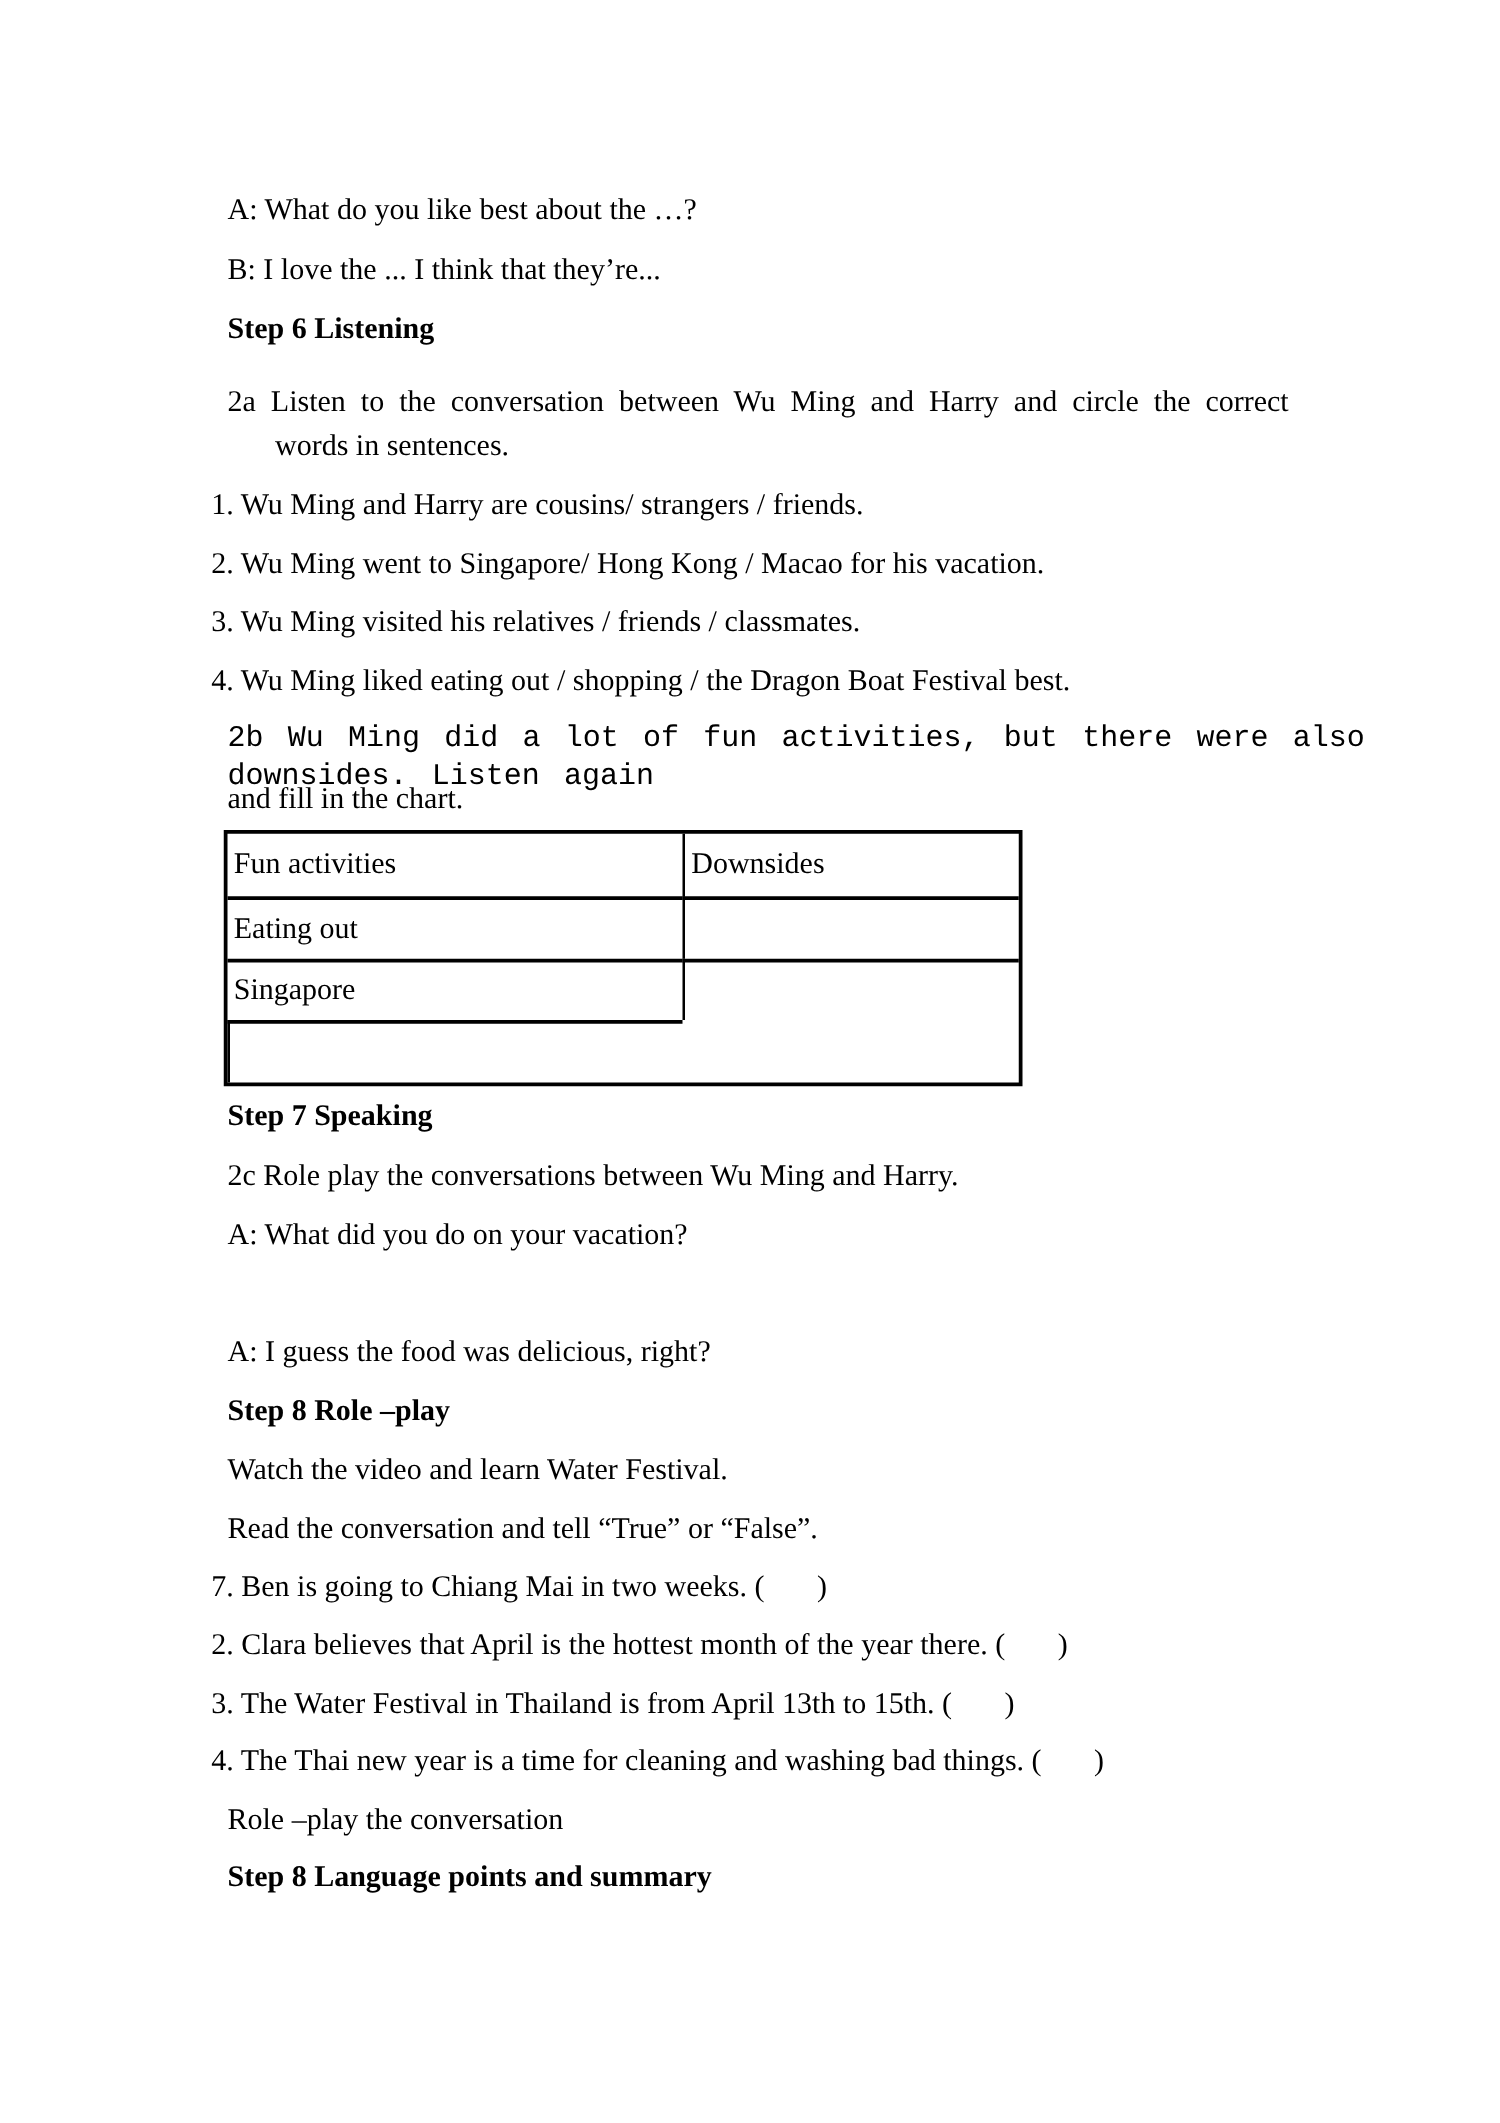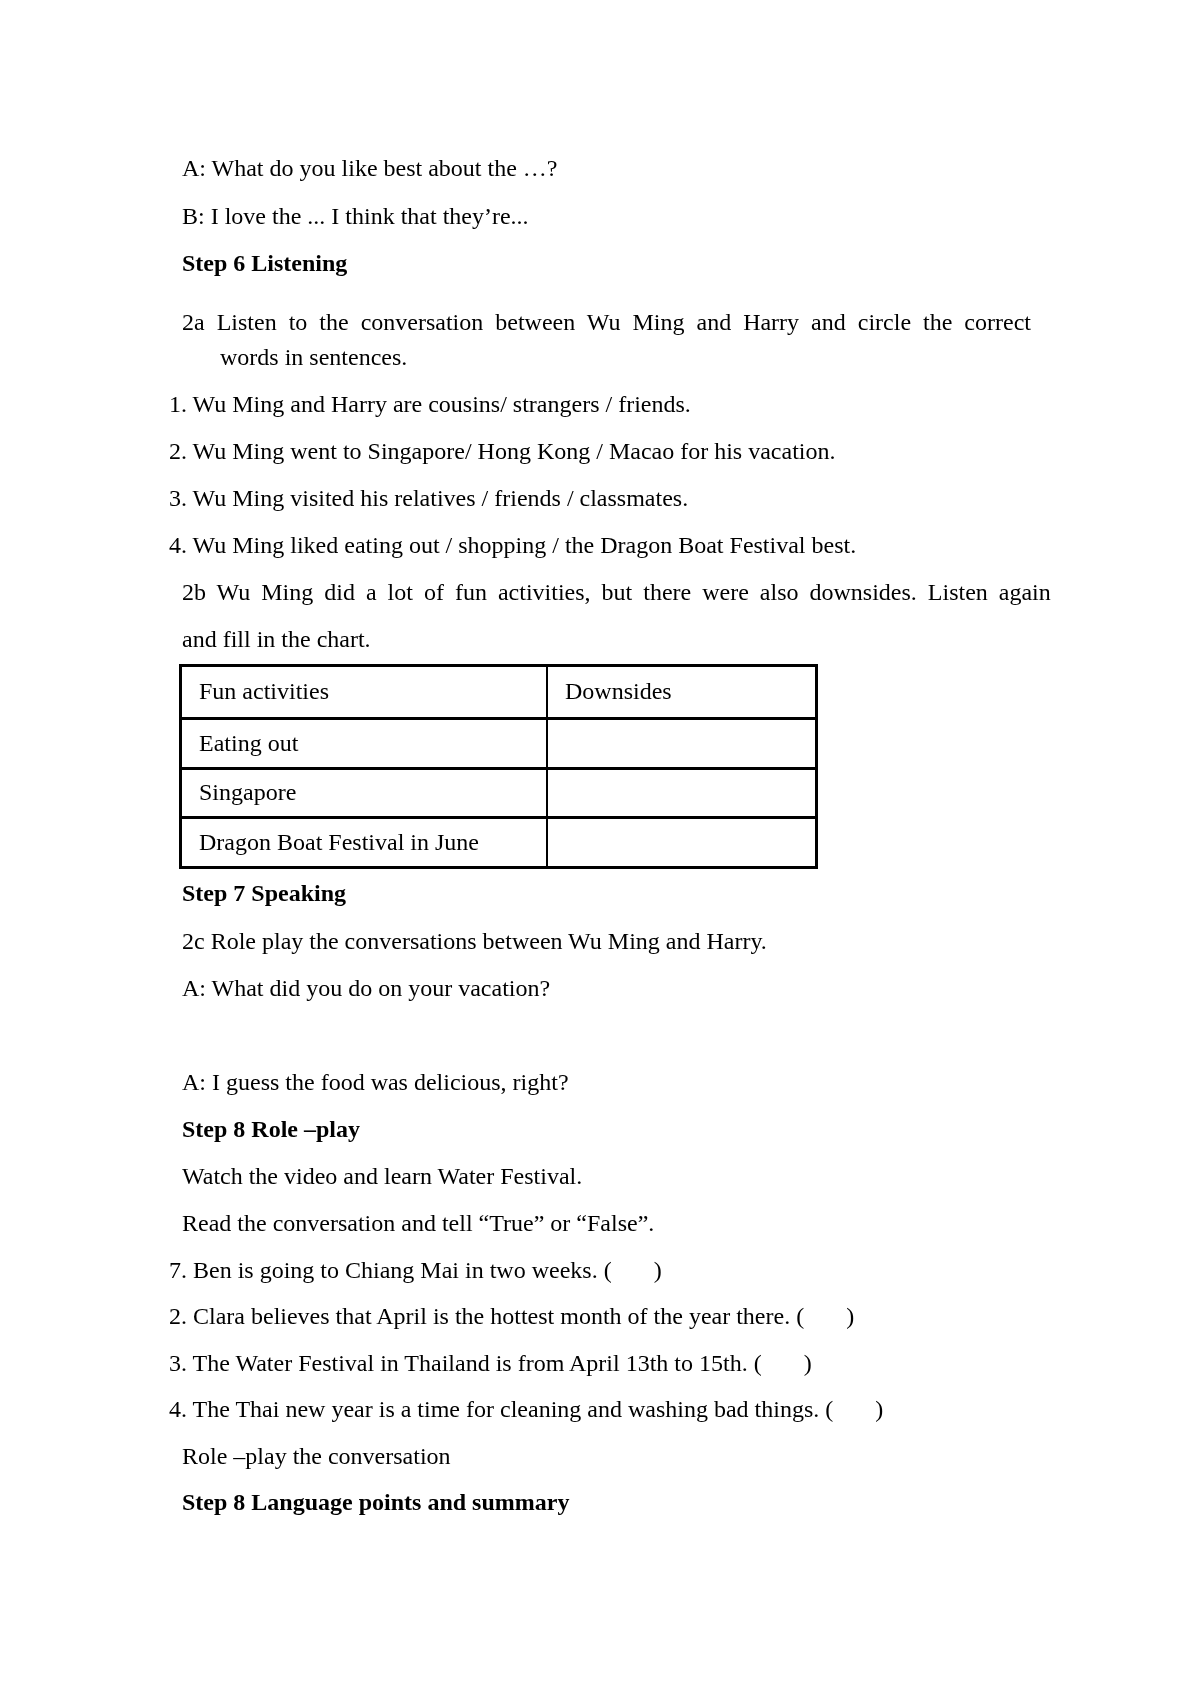--- a/index.html
+++ b/index.html
@@ -21,38 +21,38 @@
     left: 182px;
     font-size: 24px;
     line-height: 30px;
     white-space: pre-wrap;
     color: #000;
   }
   .bold { font-weight: bold; }
   .num  { left: 169px; }
   .ind  { left: 220px; }
   .ws6  { word-spacing: 6px; margin-top: 12px; }
-  .ws5  { word-spacing: 5px; }
+  .ws5  { word-spacing: 5px; font-family: Liberation Mono, monospace; }
   .chart-table {
     position: absolute;
     left: 179px;
     top: 664px;
     width: 639px;
     height: 205px;
     box-sizing: border-box;
     border: 3px solid #000;
     display: grid;
     grid-template-columns: 364px 1fr;
     grid-template-rows: 1fr 1fr 1fr 1fr;
   }
   .cell {
     box-sizing: border-box;
     border-top: 3px solid #000;
     border-left: 2px solid #000;
-    padding-left: 17px;
+    padding-left: 5px;
     display: flex;
     align-items: center;
     font-size: 24px;
     white-space: pre-wrap;
   }
   .cell.c0 { border-left: none; }
   .cell.r0 { border-top: none; }
 </style>
 </head>
 <body>
@@ -71,21 +71,20 @@
   <div class="ln ws5" style="top:577px">2b Wu Ming did a lot of fun activities, but there were also downsides. Listen again</div>
   <div class="ln" style="top:624px">and fill in the chart.</div>
 
   <div class="chart-table">
     <div class="cell c0 r0">Fun activities</div>
     <div class="cell c1 r0">Downsides</div>
     <div class="cell c0">Eating out</div>
     <div class="cell c1"></div>
     <div class="cell c0">Singapore</div>
     <div class="cell c1"></div>
-    <div class="cell c0">Dragon Boat Festival in June</div>
     <div class="cell c1"></div>
   </div>
 
   <div class="ln bold" style="top:878px">Step 7 Speaking</div>
   <div class="ln" style="top:926px">2c Role play the conversations between Wu Ming and Harry.</div>
   <div class="ln" style="top:973px">A: What did you do on your vacation?</div>
   <div class="ln" style="top:1067px">A: I guess the food was delicious, right?</div>
   <div class="ln bold" style="top:1114px">Step 8 Role –play</div>
   <div class="ln" style="top:1161px">Watch the video and learn Water Festival.</div>
   <div class="ln" style="top:1208px">Read the conversation and tell “True” or “False”.</div>

